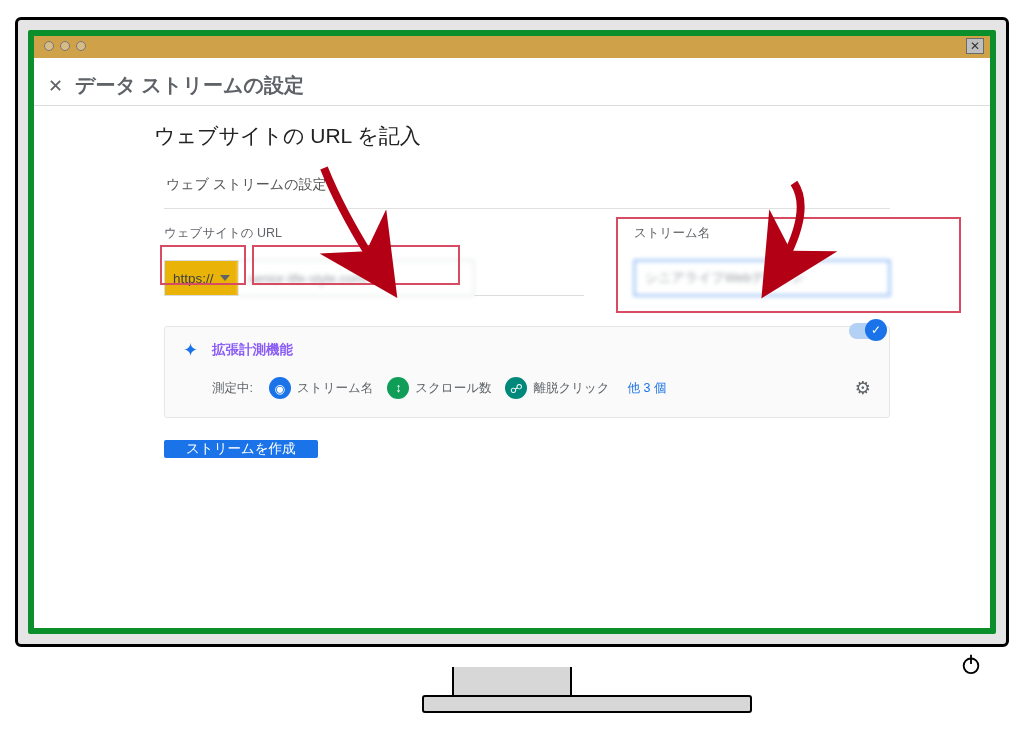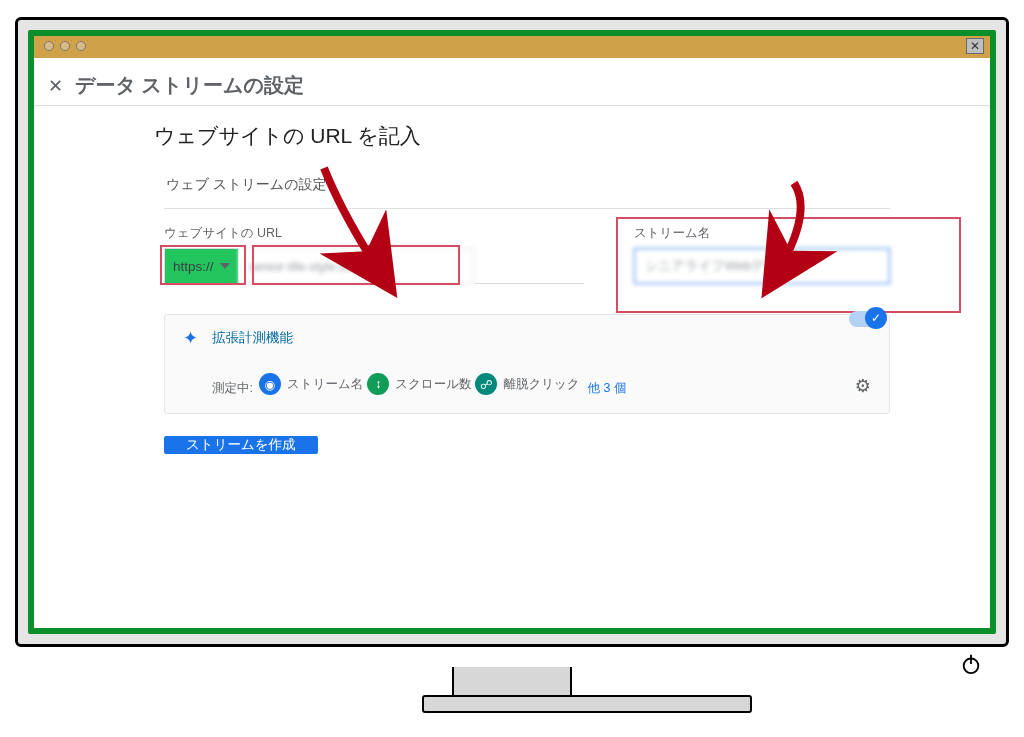--- a/index.html
+++ b/index.html
@@ -28,47 +28,47 @@
 
   .callouts{position:relative;height:52px}
   .callouts .c1{position:absolute;left:120px;top:16px;font-size:21px;color:#222}
   .callouts .c2{position:absolute;left:535px;top:12px;font-size:21px;color:#222;letter-spacing:1px}
 
   .card{margin:0 100px 0 130px;background:#fff;padding:4px 0 30px}
   .card h2{font-size:14px;color:#555;font-weight:400;padding:14px 0 14px 2px;border-bottom:1px solid #e0e0e0;margin-bottom:16px}
 
   .fields{display:flex;gap:50px}
   .field{position:relative}
-  .field label{display:block;font-size:12.5px;color:#5f6368;margin-bottom:6px}
+  .field label{display:block;font-size:12.5px;color:#5f6368;margin-bottom:18px}
   .field.url{flex:0 0 420px}
   .field.name{flex:1}
 
   .url-row{display:flex;align-items:center}
-  .proto-sel{display:flex;align-items:center;gap:6px;height:36px;border:1px solid #dadce0;padding:0 8px;font-size:13.5px;color:#3c4043;background:#22c55e}
+  .proto-sel{display:flex;align-items:center;gap:6px;height:36px;border:1px solid #dadce0;padding:0 8px;font-size:13.5px;color:#3c4043;background:#eab308}
   .proto-sel .chev{width:0;height:0;border-left:5px solid transparent;border-right:5px solid transparent;border-top:6px solid #5f6368}
   .url-input{height:36px;border:1px solid #dadce0;border-left:none;flex:1;padding:0 10px;font-size:13px;color:#9aa0a6;filter:blur(2px)}
   .url-extra{height:36px;border-bottom:1px solid #dadce0;flex:0 0 110px}
   .name-input{height:36px;border:1px solid #1a73e8;width:100%;padding:0 10px;font-size:13px;color:#9aa0a6;filter:blur(2px)}
 
   .hl{position:absolute;border:2px solid #d74b63;pointer-events:none}
   .hl.h1{left:-4px;top:20px;width:86px;height:40px}
   .hl.h2{left:88px;top:20px;width:208px;height:40px}
   .hl.h3{left:-18px;top:-8px;width:345px;height:96px}
 
   .panel{margin-top:30px;border:1px solid #e6e6e6;border-radius:3px;padding:14px 18px 16px;background:#fafafa}
   .panel .row1{display:flex;gap:14px;align-items:flex-start}
   .spark{color:#1a73e8;font-size:18px;line-height:1}
-  .panel h3{font-size:13.5px;font-weight:400;color:#0369a1}
+  .panel h3{font-size:13.5px;font-weight:700;color:#8b5cf6}
   .desc{font-size:12px;color:#5f6368;line-height:1.75;margin-top:8px;max-width:620px}
   .link{color:#1a73e8}
   .toggle{position:absolute;right:0;margin-top:-36px;margin-right:4px}
   .toggle .track{width:36px;height:16px;background:#b3d1f5;border-radius:8px;position:relative}
   .toggle .knob{position:absolute;right:-2px;top:-4px;width:22px;height:22px;border-radius:50%;background:#1a73e8;color:#fff;display:flex;align-items:center;justify-content:center;font-size:12px}
 
-  .chips{display:flex;align-items:flex-end;margin-top:24px;font-size:12.5px;color:#5f6368}
+  .chips{display:flex;align-items:center;gap:10px;margin-top:16px;font-size:12.5px;color:#5f6368}
   .chips .mlabel{margin-right:4px}
   .chip{display:flex;align-items:center;gap:6px;padding:2px 2px 2px 2px}
   .cicon{width:22px;height:22px;border-radius:50%;display:flex;align-items:center;justify-content:center;color:#fff}
   .blue{background:#1a73e8}.green{background:#0f9d58}.teal{background:#00897b}
   .more{color:#1a73e8;margin-left:6px}
   .gear{margin-left:auto;color:#5f6368;font-size:18px}
 
   .create{margin-top:22px;background:#1a73e8;color:#fff;border:none;padding:0 22px;font-size:13.5px;border-radius:2px}
 
   

